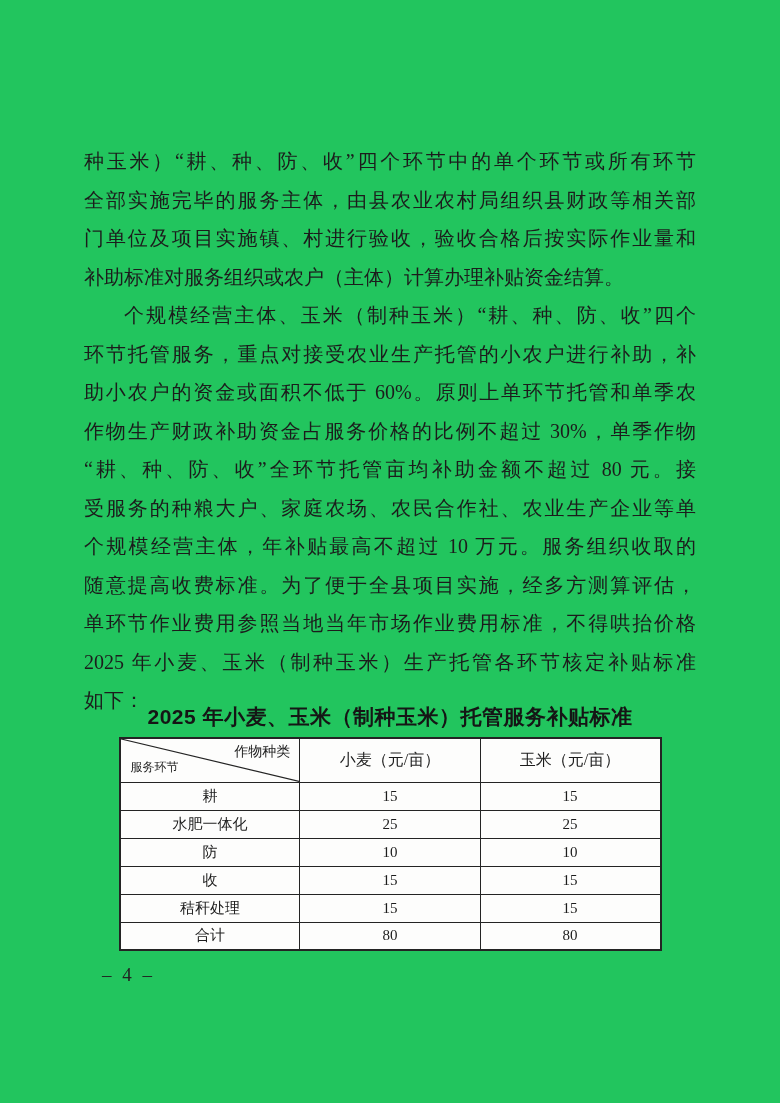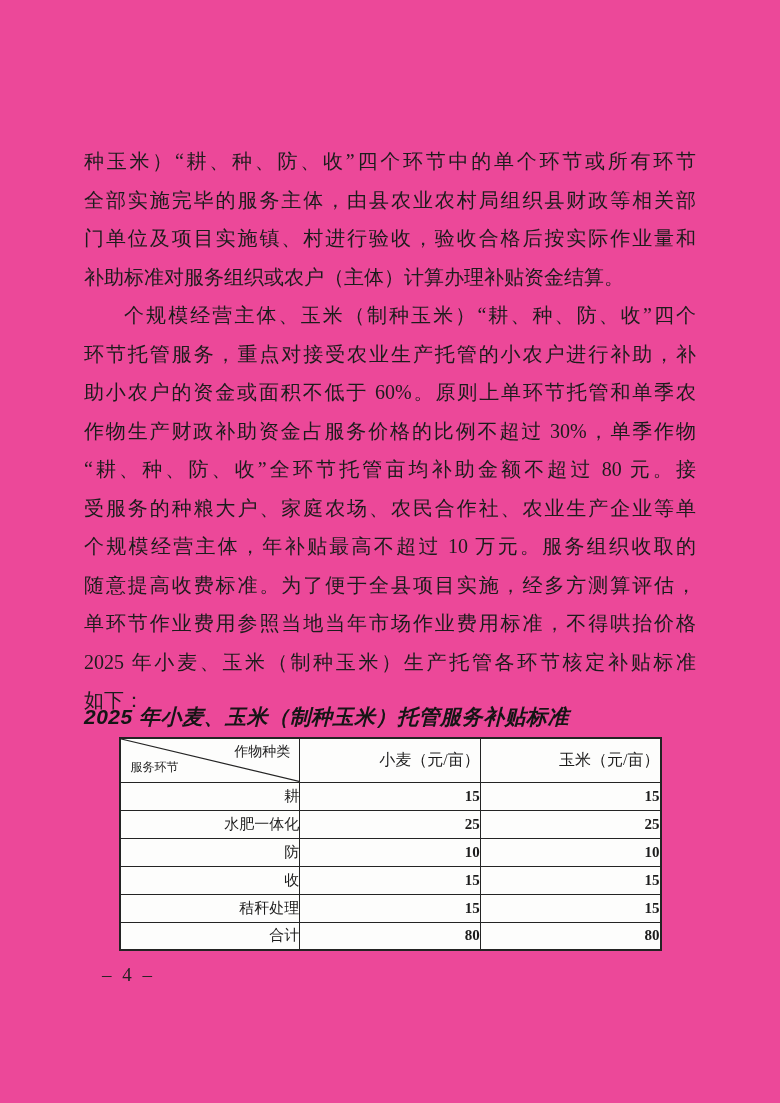--- a/index.html
+++ b/index.html
@@ -1,49 +1,49 @@
 <!DOCTYPE html>
 <html><head>
 <meta charset="utf-8">
 <style>
   * { margin:0; padding:0; box-sizing:border-box; }
   html,body { width:780px; height:1103px; }
   body { background:#e8e8e8; }
   .page {
     position:relative; width:780px; height:1103px;
-    background:#ec4899; overflow:hidden;
+    background:#22c55e; overflow:hidden;
     font-family:"Liberation Serif","DejaVu Serif",serif;
     color:#1c1c1c;
   }
   .text-block { position:absolute; left:84px; top:142px; width:612px; }
   .line {
     font-size:20px; line-height:38.5px; height:38.5px;
     text-align:justify; text-align-last:justify; text-justify:inter-character;
     overflow:hidden; white-space:nowrap;
   }
   .line.para-end { text-align:right; text-align-last:left; }
   .line.indent { text-indent:2em; }
   .table-section { position:absolute; left:84px; top:704px; width:612px; }
   .table-title {
-    text-align:left; font-family:"Liberation Sans",sans-serif;
+    text-align:center; font-family:"Liberation Sans",sans-serif;
     font-weight:700; font-size:21px; line-height:26px; color:#151515;
-    margin-bottom:7px; letter-spacing:0.5px;font-style:italic;
+    margin-bottom:7px; letter-spacing:0.5px;
   }
   table.subsidy {
     width:543px; margin:0 auto; border-collapse:collapse; table-layout:fixed;
     border:2px solid #242424; background:#fdfdfc;
   }
-  table.subsidy td { border:1.5px solid #242424; text-align:right; vertical-align:middle; }
+  table.subsidy td { border:1.5px solid #242424; text-align:center; vertical-align:middle; }
   tr.header-row td { height:44px; font-size:16px; }
   tr.data-row td { height:28px; font-size:15px; }
   td.corner { position:relative; padding:0; }
   td.corner svg.diag { position:absolute; left:0; top:0; width:100%; height:100%; display:block; }
   .corner-top { position:absolute; top:4px; right:9px; font-size:14px; }
   .corner-bottom { position:absolute; bottom:6px; left:10px; font-size:12px; }
-  td.num { font-size:14.5px;font-weight:bold; }
+  td.num { font-size:14.5px; }
   .page-number {
     position:absolute; left:102px; top:964px;
     font-size:19px; letter-spacing:3px; color:#222;
   }
 </style>
 </head>
 <body>
 
 <div class="page">
 

